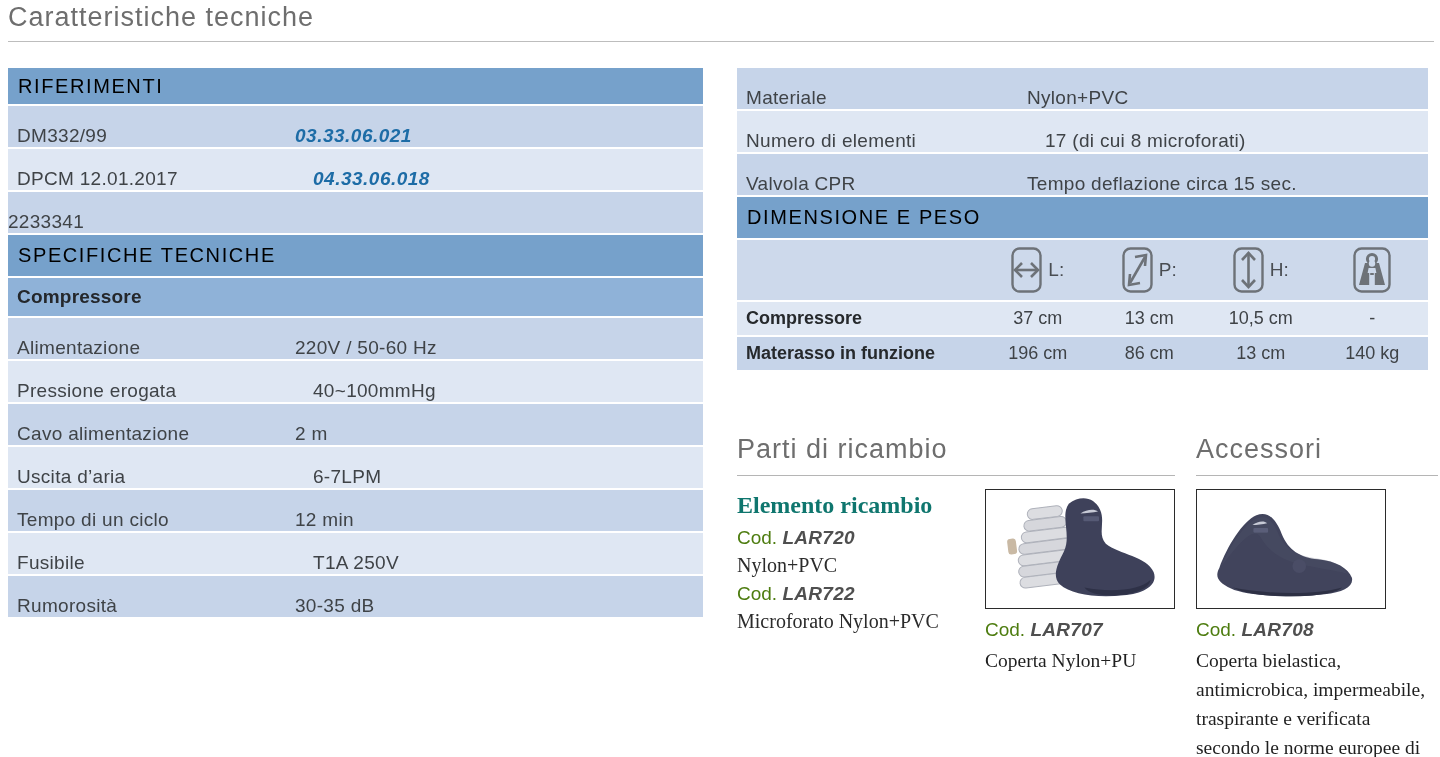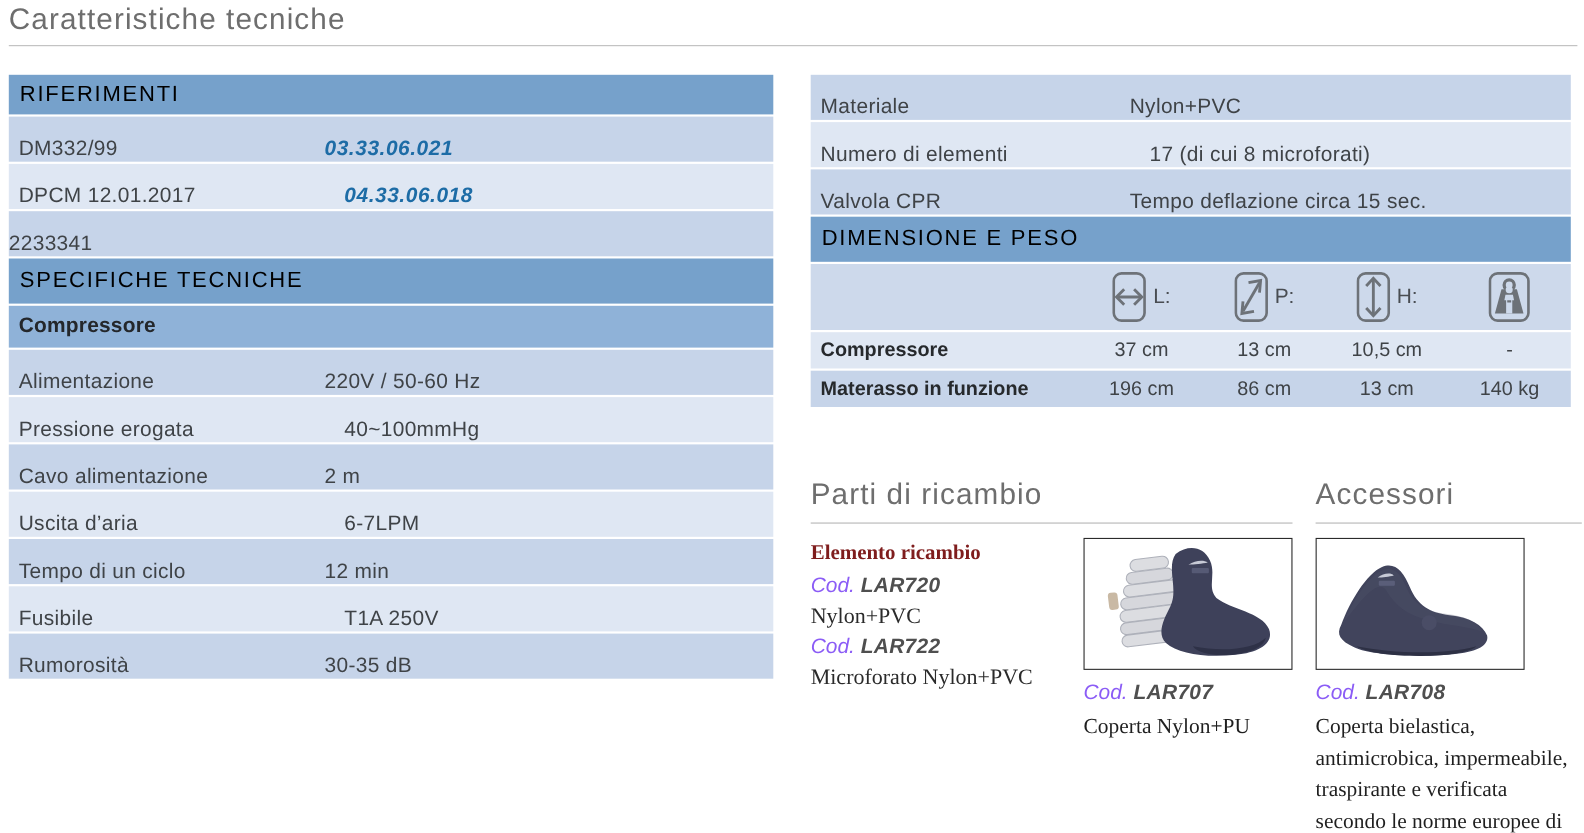--- a/index.html
+++ b/index.html
@@ -66,23 +66,23 @@
   .section-title {
     font-size:27px; color:#6e6e6e; letter-spacing:1px; font-weight:400;
   }
   .section-rule { border:none; border-top:1px solid #b5b5b5; margin:10px 0 0 0; }
 
   .parti { position:absolute; left:737px; top:434px; width:438px; }
   .accessori { position:absolute; left:1196px; top:434px; width:242px; }
 
   .parti-body { display:flex; margin-top:13px; }
   .ricambio-text { flex:0 0 248px; padding-top:3px; }
-  .rt-title { font-family:"Liberation Serif", serif; font-weight:bold; font-size:19px; color:#7f1d1d; margin-bottom:8px; }
+  .rt-title { font-family:"Liberation Serif", serif; font-weight:bold; font-size:24px; color:#0f766e; margin-bottom:8px; }
   .cod-line { font-size:19px; margin-bottom:5px; }
-  .cod-line .cod { font-style:italic; color:#8b5cf6; }
+  .cod-line .cod { color:#4d7c0f; }
   .cod-line .code { font-style:italic; font-weight:bold; color:#4f4f4f; letter-spacing:.3px; }
   .serif-line { font-family:"Liberation Serif", serif; font-size:20px; color:#2b2b2b; margin-bottom:6px; }
 
   .img-box {
     width:190px; height:120px; background:#ffffff;
     border:1.5px solid #2b2b2b; overflow:hidden;
   }
   .product .cod-line { margin-top:10px; }
   .desc-serif {
     font-family:"Liberation Serif", serif; font-size:19.5px; color:#1f1f1f;

